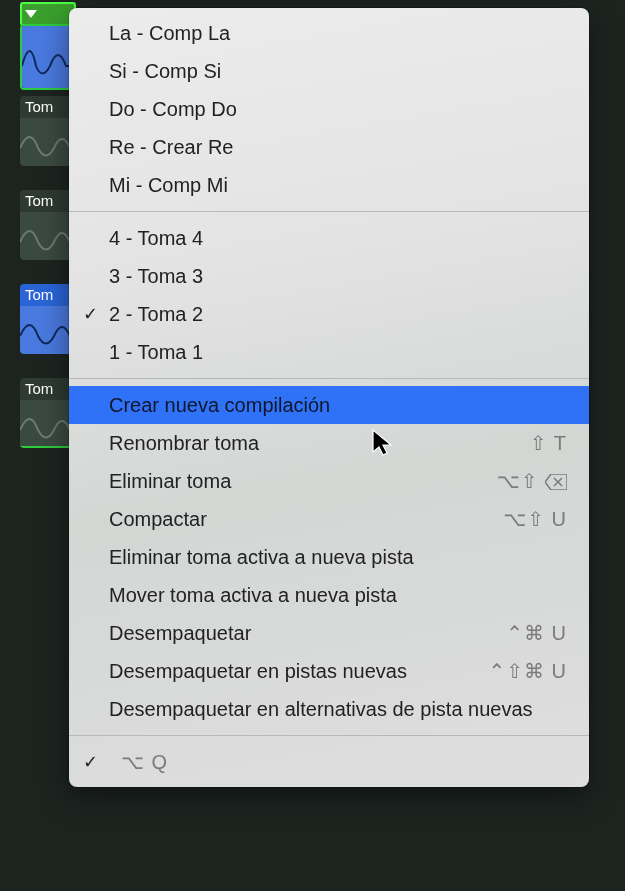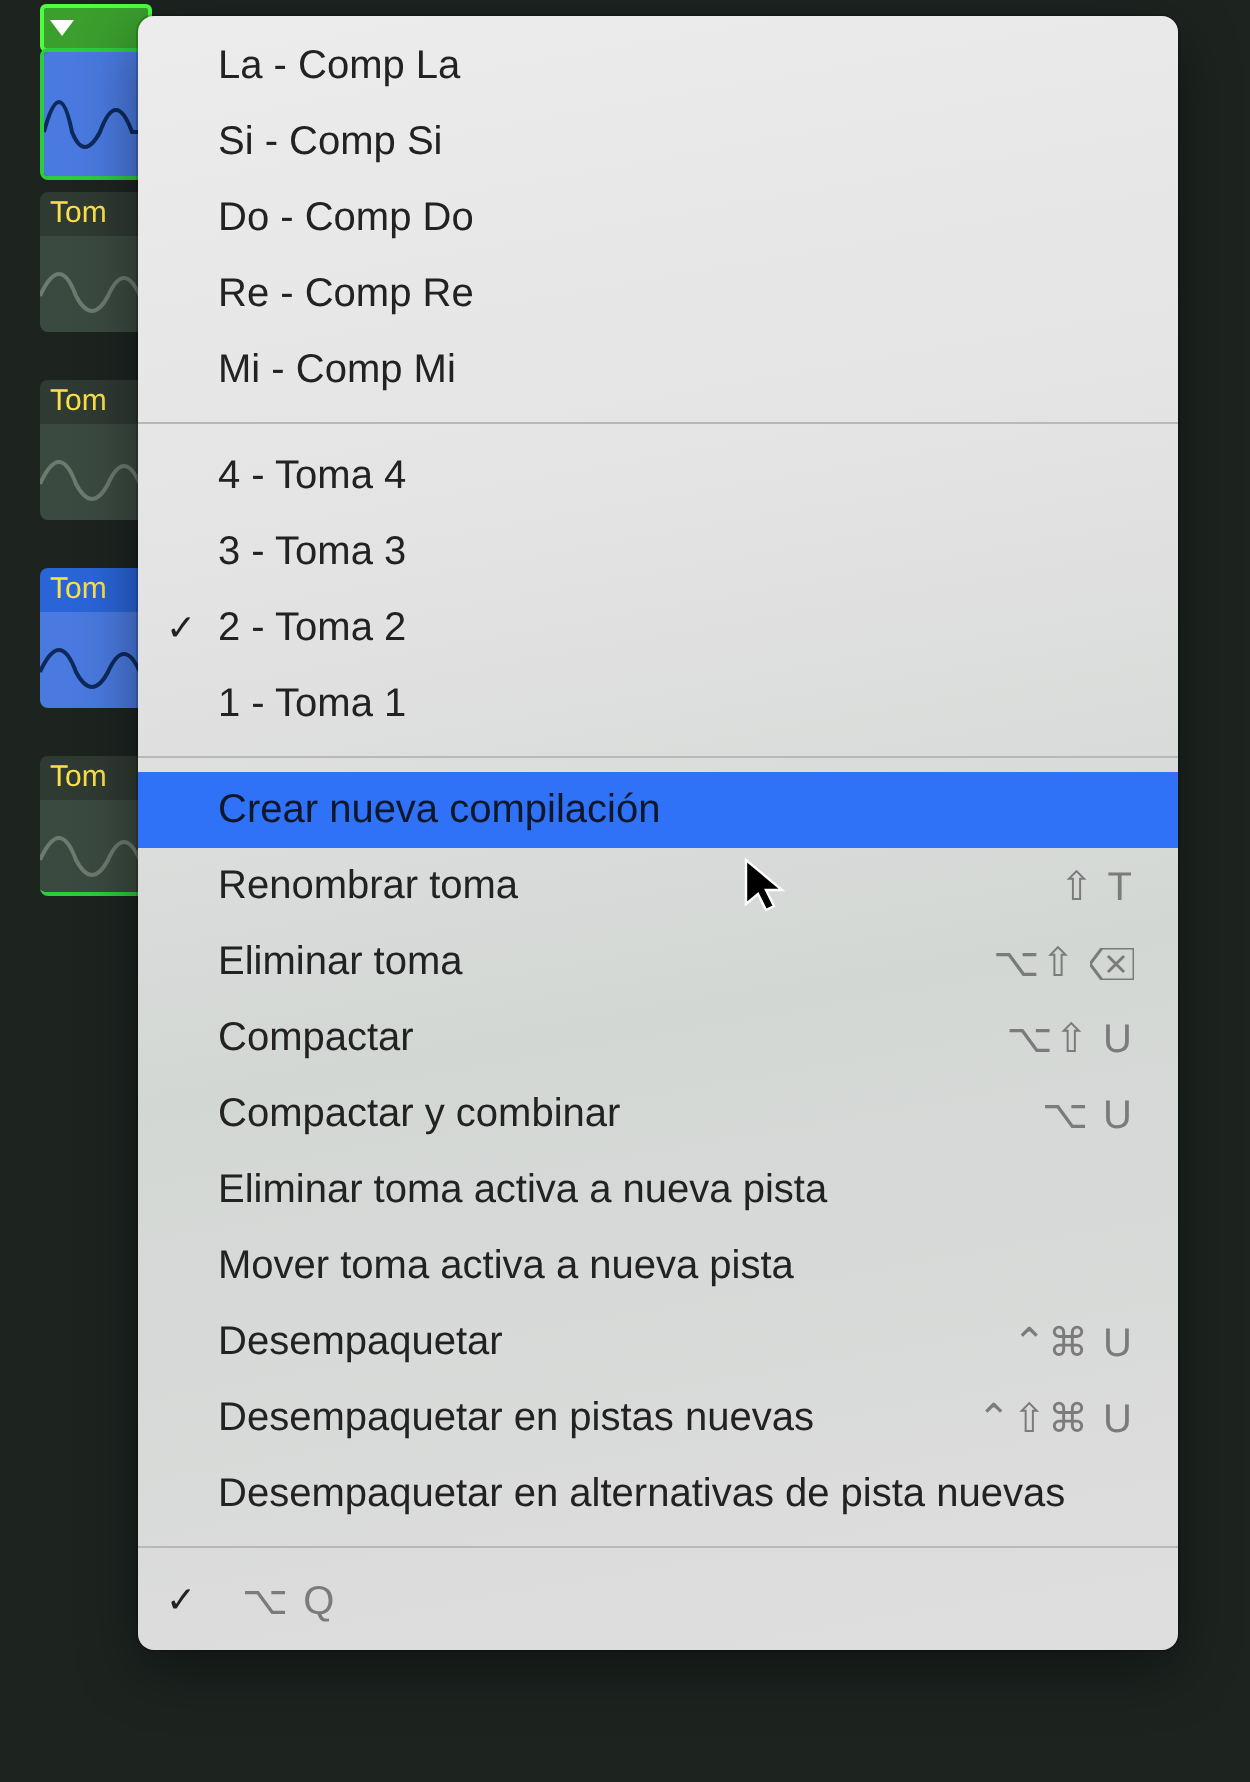--- a/index.html
+++ b/index.html
@@ -35,21 +35,21 @@
     position: absolute;
     left: 20px;
     width: 55px;
     height: 70px;
     border-radius: 4px;
     overflow: hidden;
   }
   .take-header {
     height: 22px;
     background: #2f3a33;
-    color: #fde047;
+    color: #ffffff;
     font-size: 15px;
     line-height: 22px;
     padding: 0 5px;
     white-space: nowrap;
     overflow: hidden;
   }
   .take-body {
     height: 48px;
     background: #3b4a40;
     position: relative;
@@ -208,21 +208,21 @@
     <div class="menu-item">
       <span class="label">La - Comp La</span>
     </div>
     <div class="menu-item">
       <span class="label">Si - Comp Si</span>
     </div>
     <div class="menu-item">
       <span class="label">Do - Comp Do</span>
     </div>
     <div class="menu-item">
-      <span class="label">Re - Comp Re</span>
+      <span class="label">Re - Crear Re</span>
     </div>
     <div class="menu-item">
       <span class="label">Mi - Comp Mi</span>
     </div>
 
     <div class="menu-sep"></div>
 
     <div class="menu-item">
       <span class="label">4 - Toma 4</span>
     </div>
@@ -254,24 +254,20 @@
           <path d="M6 0 L22 0 L22 16 L6 16 L0 8 Z" fill="none" stroke="#7b7b7b" stroke-width="1.5"></path>
           <path d="M9 4 L17 12 M17 4 L9 12" stroke="#7b7b7b" stroke-width="1.5"></path>
         </svg>
       </span>
     </div>
     <div class="menu-item">
       <span class="label">Compactar</span>
       <span class="shortcut">⌥⇧ U</span>
     </div>
     <div class="menu-item">
-      <span class="label">Compactar y combinar</span>
-      <span class="shortcut">⌥ U</span>
-    </div>
-    <div class="menu-item">
       <span class="label">Eliminar toma activa a nueva pista</span>
     </div>
     <div class="menu-item">
       <span class="label">Mover toma activa a nueva pista</span>
     </div>
     <div class="menu-item">
       <span class="label">Desempaquetar</span>
       <span class="shortcut">⌃⌘ U</span>
     </div>
     <div class="menu-item">

